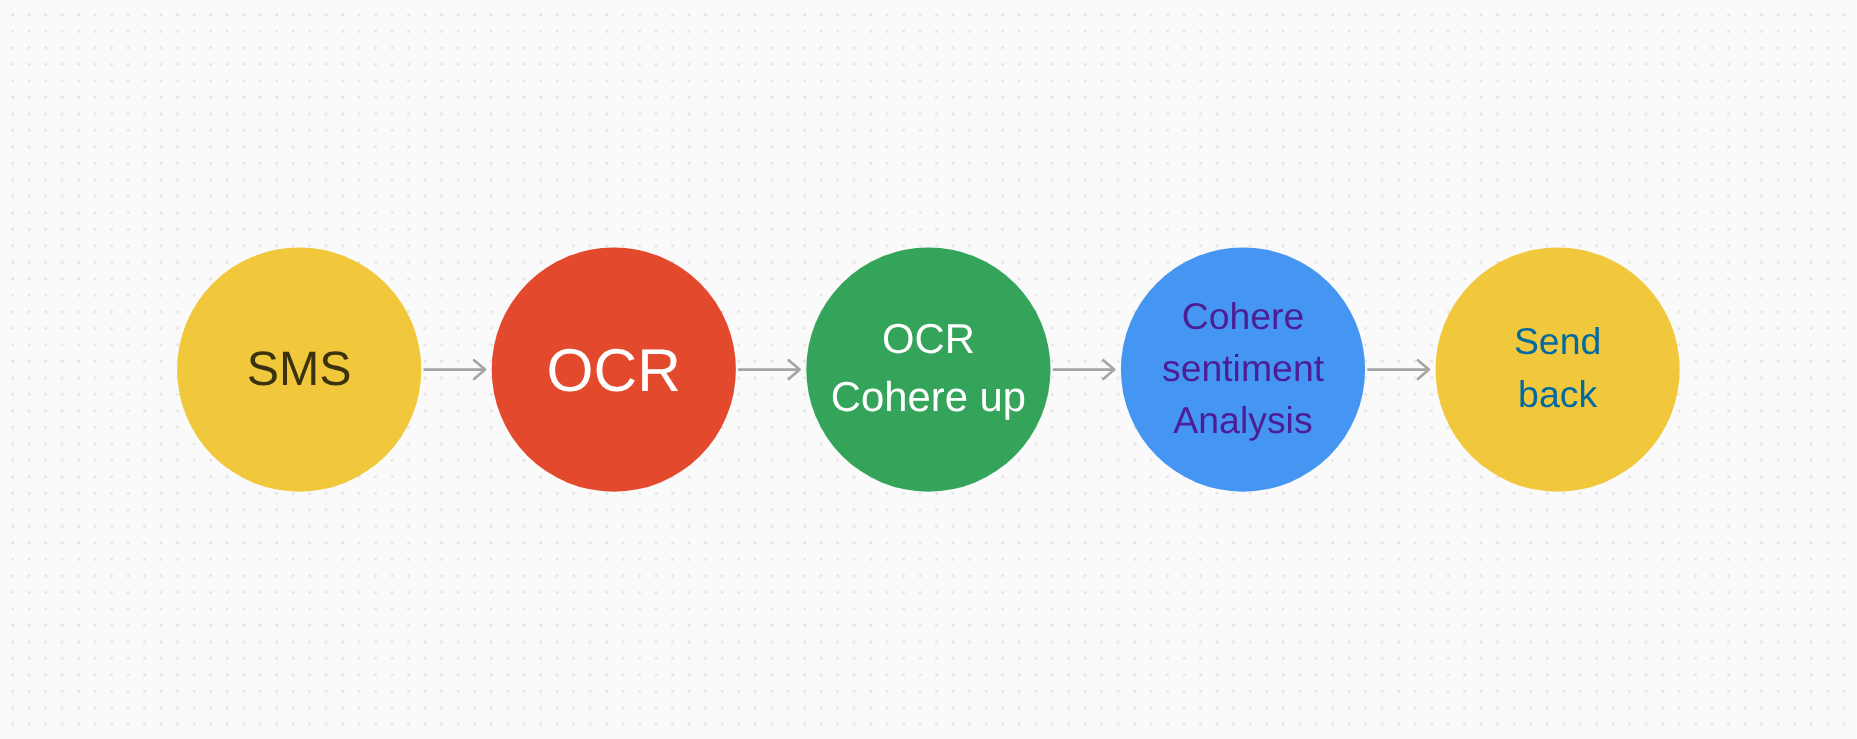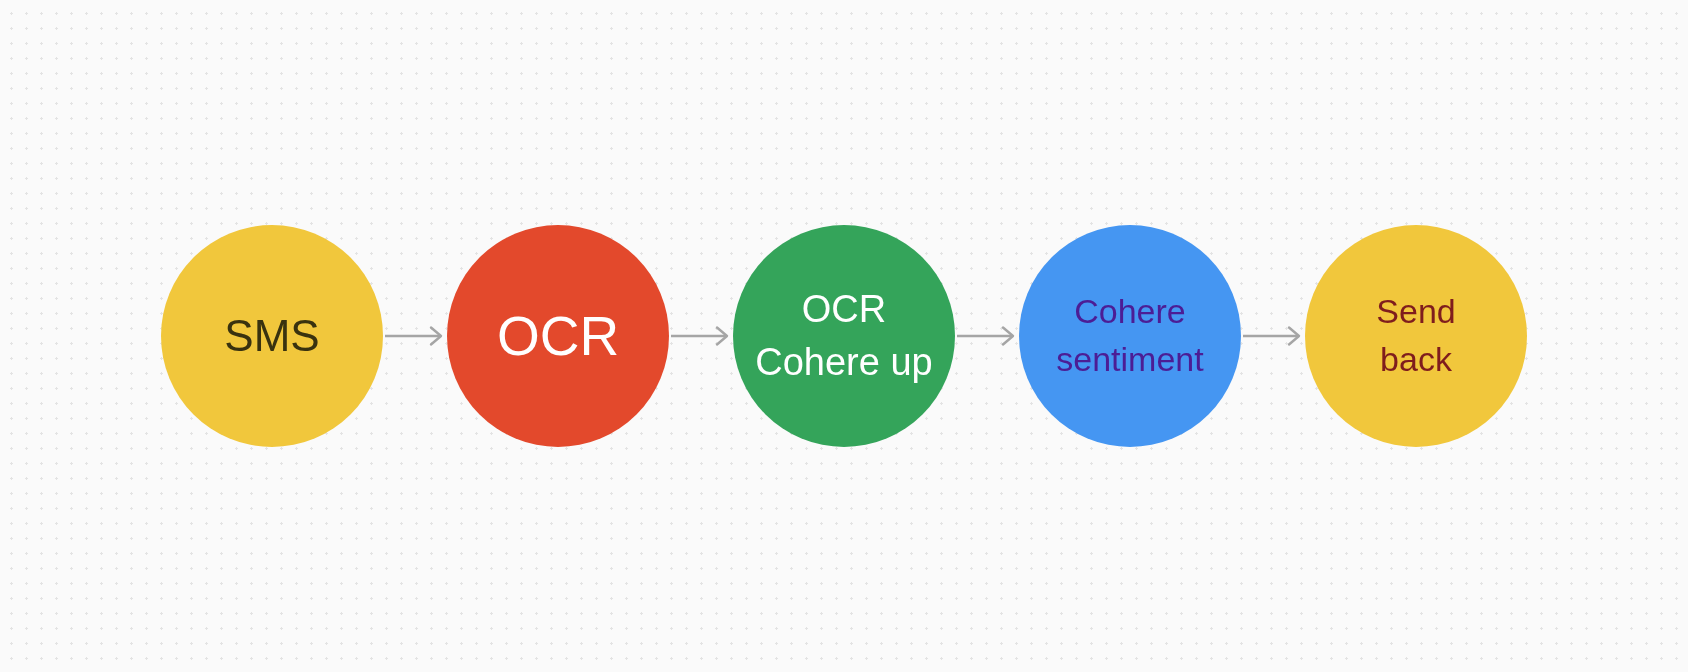--- a/index.html
+++ b/index.html
@@ -76,26 +76,27 @@
     </div>
 
     <svg class="connector" width="64" height="26" viewBox="0 0 64 26" style="color: rgb(165, 165, 165);">
       <line x1="2" y1="13" x2="57" y2="13" stroke="currentColor" stroke-width="2.4"></line>
       <path d="M48 4.5 L58 13 L48 21.5" fill="none" stroke="currentColor" stroke-width="2.4" stroke-linecap="round" stroke-linejoin="round"></path>
     </svg>
 
     <div class="node" style="background-color: rgb(69, 150, 242); color: #4c1d95; font-size: 34px; text-align: center;">
       <span class="line">Cohere</span>
       <span class="line">sentiment</span>
+      <span class="line">Analysis</span>
     </div>
 
     <svg class="connector" width="64" height="26" viewBox="0 0 64 26" style="color: rgb(165, 165, 165);">
       <line x1="2" y1="13" x2="57" y2="13" stroke="currentColor" stroke-width="2.4"></line>
       <path d="M48 4.5 L58 13 L48 21.5" fill="none" stroke="currentColor" stroke-width="2.4" stroke-linecap="round" stroke-linejoin="round"></path>
     </svg>
 
-    <div class="node" style="background-color: rgb(241, 199, 60); color: #7f1d1d; font-size: 34px;">
+    <div class="node" style="background-color: rgb(241, 199, 60); color: #0369a1; font-size: 34px;">
       <span class="line">Send</span>
       <span class="line">back</span>
     </div>
 
   </div>
 </div>
 
 </body></html>

